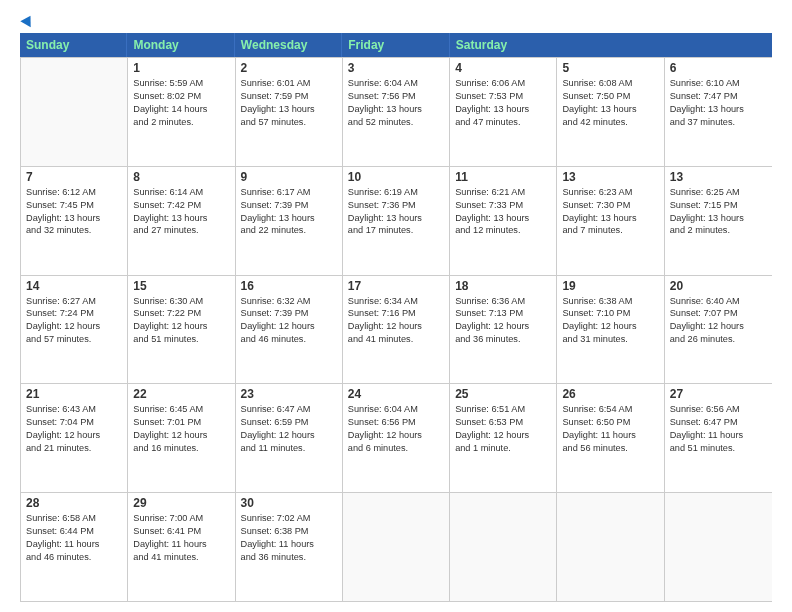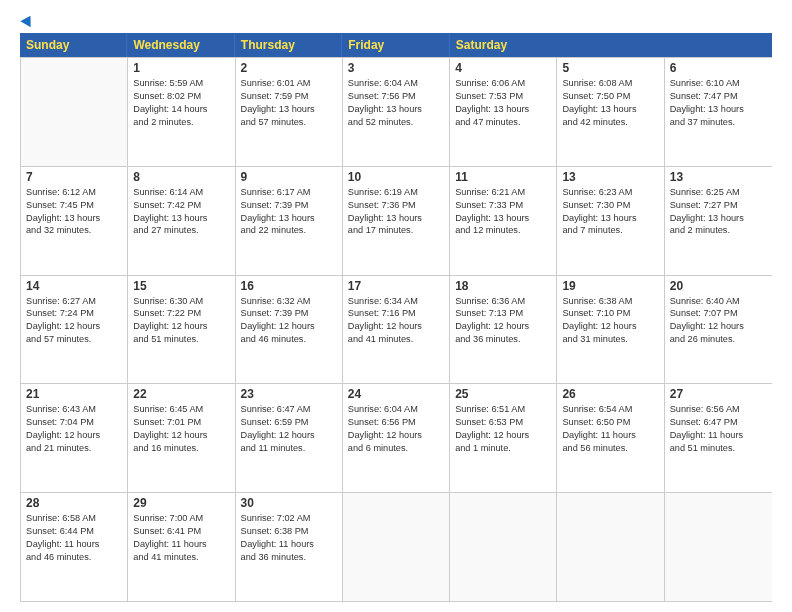--- a/index.html
+++ b/index.html
@@ -71,21 +71,21 @@
       flex: 1;
       display: flex;
       flex-direction: column;
     }
     .cal-header {
       display: grid;
       grid-template-columns: repeat(7, 1fr);
       background: #2b5fac;
     }
     .cal-header-cell {
-      color: #fde047;
+      color: #86efac;
       font-size: 12px;
       font-weight: bold;
       padding: 5px 6px;
       text-align: left;
       border-right: 1px solid #3a6fc0;
     }
     .cal-header-cell:last-child { border-right: none; }
     .cal-body {
       display: flex;
       flex-direction: column;
@@ -137,22 +137,22 @@
     </div>
     <div class="title-section">
       <div class="month-title"></div>
       <div class="location"></div>
     </div>
   </div>
 
   <div class="calendar">
     <div class="cal-header">
     <div class="cal-header-cell">Sunday</div>
+        <div class="cal-header-cell">Monday</div>
         <div class="cal-header-cell">Wednesday</div>
-        <div class="cal-header-cell">Thursday</div>
         <div class="cal-header-cell">Friday</div>
         <div class="cal-header-cell">Saturday</div>
       </div>
     <div class="cal-body">
     <div class="cal-row">
           <div class="cal-cell empty"></div>
           <div class="cal-cell">
             <span class="day-num">1</span>
             <span class="cell-line">Sunrise: 5:59 AM</span>
             <span class="cell-line">Sunset: 8:02 PM</span>
@@ -234,21 +234,21 @@
           <div class="cal-cell">
             <span class="day-num">13</span>
             <span class="cell-line">Sunrise: 6:23 AM</span>
             <span class="cell-line">Sunset: 7:30 PM</span>
             <span class="cell-line">Daylight: 13 hours</span>
             <span class="cell-line">and 7 minutes.</span>
           </div>
           <div class="cal-cell">
             <span class="day-num">13</span>
             <span class="cell-line">Sunrise: 6:25 AM</span>
-            <span class="cell-line">Sunset: 7:27 PM</span>
+            <span class="cell-line">Sunset: 7:15 PM</span>
             <span class="cell-line">Daylight: 13 hours</span>
             <span class="cell-line">and 2 minutes.</span>
           </div>
         </div>
         <div class="cal-row">
           <div class="cal-cell">
             <span class="day-num">14</span>
             <span class="cell-line">Sunrise: 6:27 AM</span>
             <span class="cell-line">Sunset: 7:24 PM</span>
             <span class="cell-line">Daylight: 12 hours</span>

